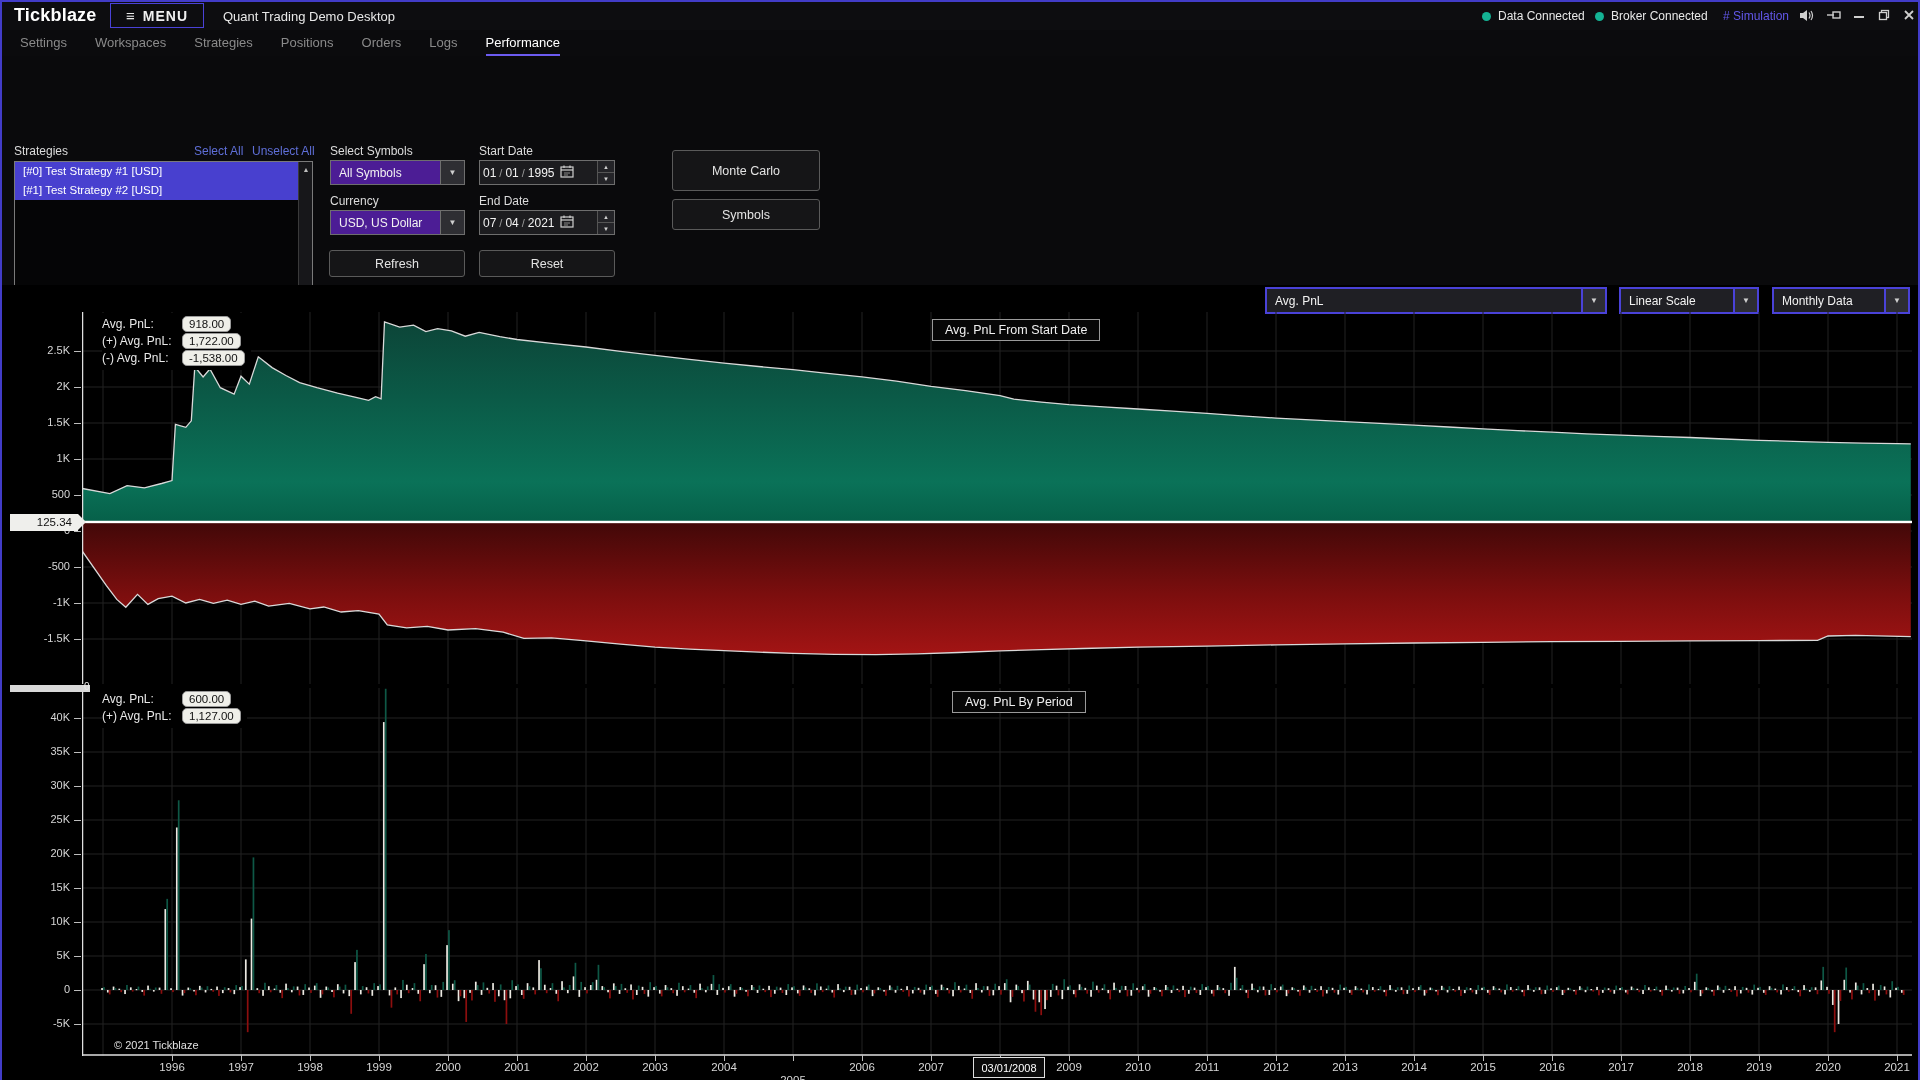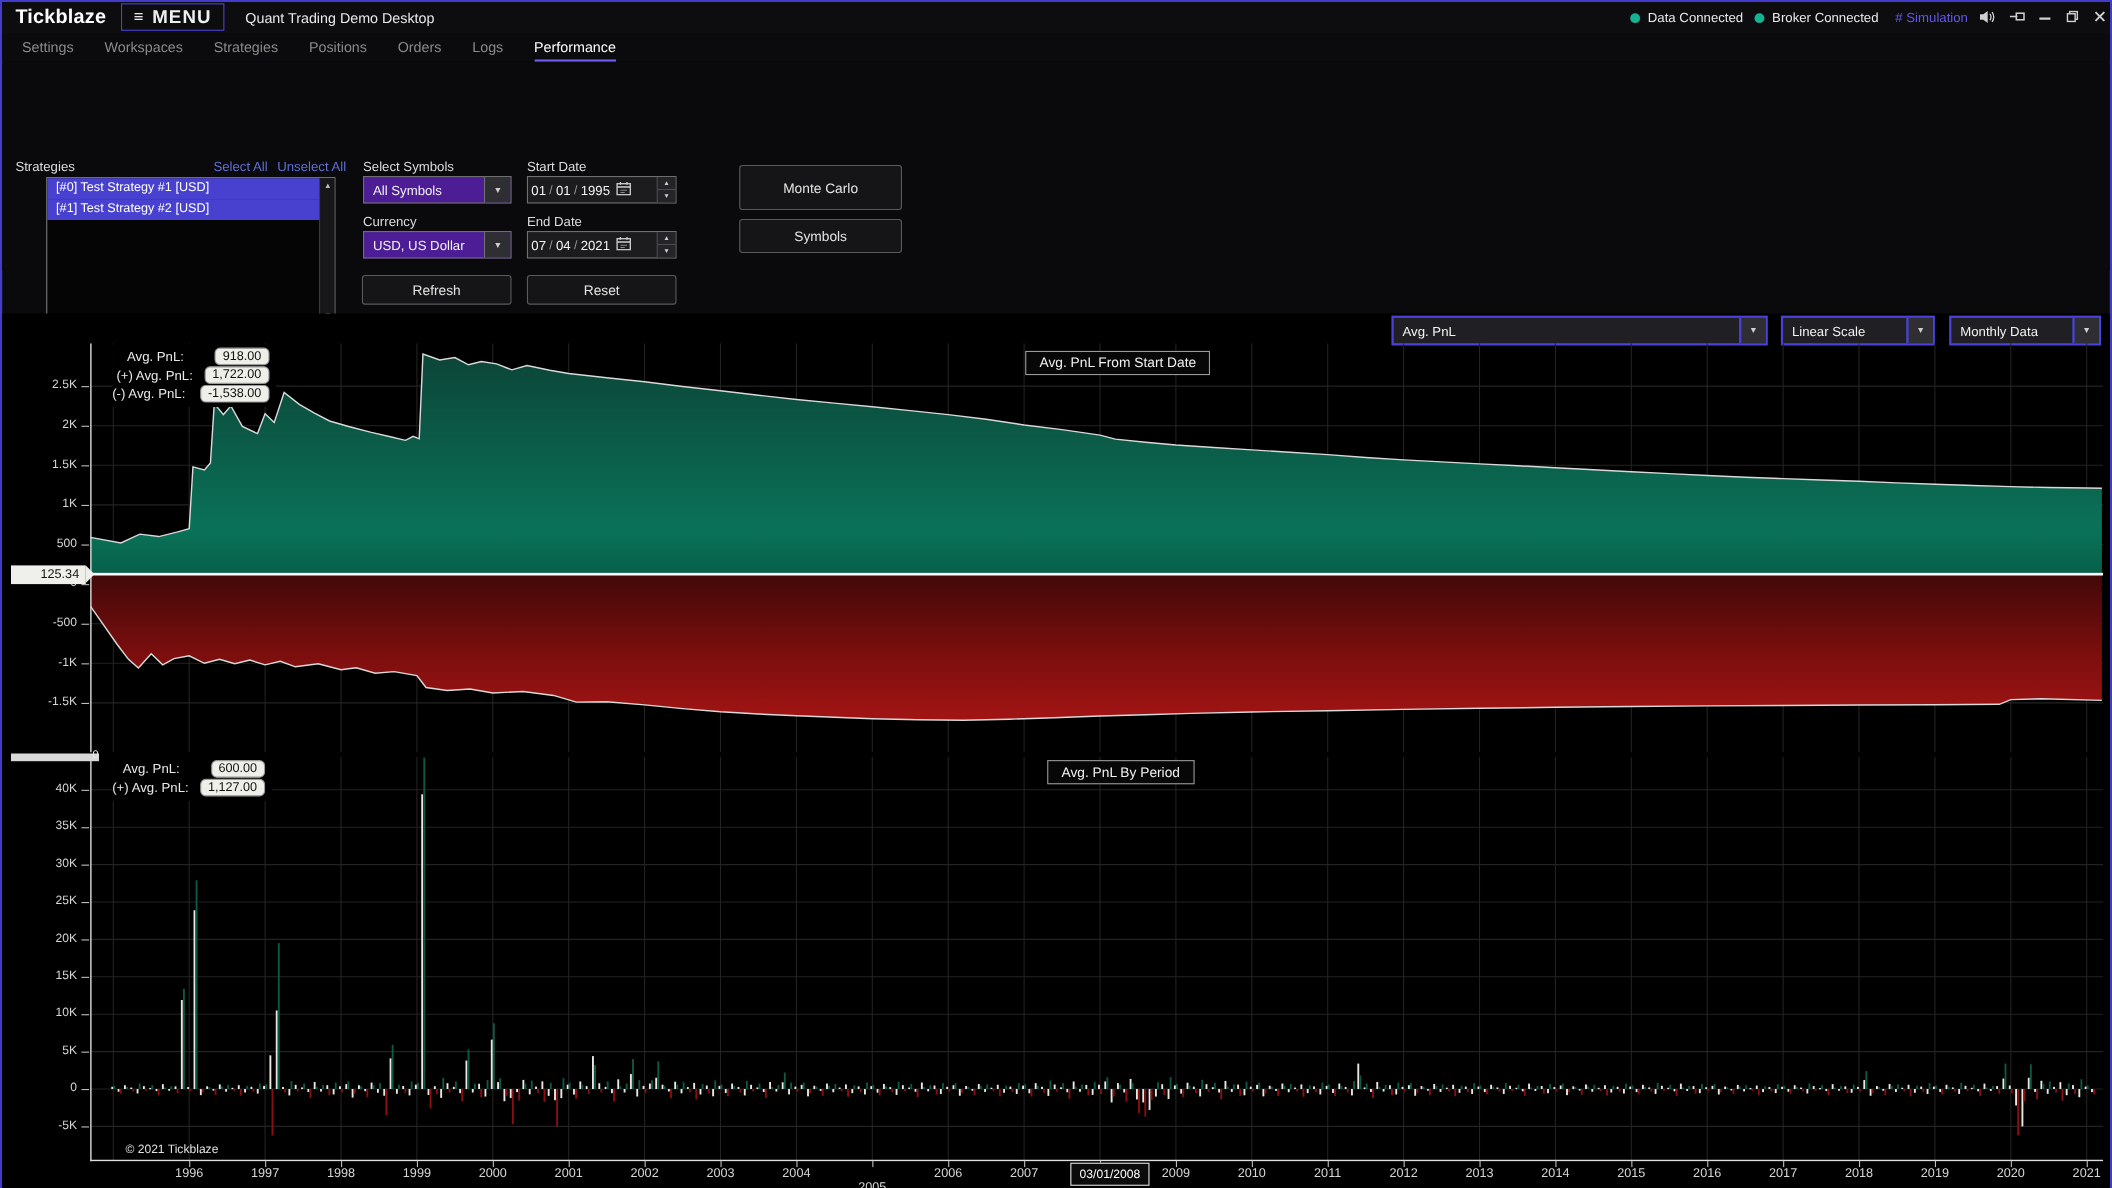--- a/index.html
+++ b/index.html
@@ -6,37 +6,37 @@
   html,body { width:1920px; height:1080px; overflow:hidden; background:#000;
     font-family:"Liberation Sans", sans-serif; color:#e8e8e8; }
   #win { position:absolute; inset:0; border:2px solid #423cc8; background:#0a0a0c; }
 
   
   #titlebar { position:absolute; left:0; top:0; width:100%; height:28px; background:#0d0d10; }
   #appname { position:absolute; left:12px; top:3px; font-size:18px; font-weight:bold; color:#fff; letter-spacing:.2px; }
   #menubtn { position:absolute; left:108px; top:1px; width:94px; height:25px; border:1px solid #4a42d8;
     display:flex; align-items:center; justify-content:center; gap:8px; background:#0d0d10; cursor:default; }
   #menubtn .bars { font-size:15px; color:#e8e8e8; line-height:1; }
-  #menubtn .lbl { font-size:17px; font-weight:bold; letter-spacing:1px; color:#f0f0f0; }
+  #menubtn .lbl { font-size:14px; font-weight:bold; letter-spacing:1px; color:#f0f0f0; }
   #doctitle { position:absolute; left:221px; top:7px; font-size:13px; color:#e8e8e8; }
   .statusgrp { position:absolute; top:7px; display:flex; align-items:center; gap:7px; font-size:12px; color:#e8e8e8; }
   .dot { width:9px; height:9px; border-radius:50%; background:#14b394; }
   #sim { position:absolute; top:7px; left:1721px; font-size:12px; color:#6257e8; }
   .winicon { position:absolute; top:5px; width:18px; height:16px; display:flex; align-items:center; justify-content:center; color:#cfcfcf; }
 
   
   #maintabs { position:absolute; left:0; top:28px; width:100%; height:26px; background:#0b0b0d; display:flex; align-items:flex-end; padding-left:18px; gap:28px; }
   .mtab { font-size:13px; color:#8a8a8a; padding-bottom:4px; border-bottom:2px solid transparent; cursor:default; }
   .mtab.active { color:#ffffff; border-bottom-color:#6c5bf0; }
 
   
   #filters { position:absolute; left:0; top:56px; width:100%; height:188px; background:#0a0a0c; }
   .flabel { position:absolute; font-size:12px; color:#dcdcdc; }
   .link { font-size:12px; color:#5f6fd8; }
-  #stratlist { position:absolute; left:12px; top:103px; width:263px; height:134px; background:#050506; border:1px solid #7a7a7a;margin-left:28px; }
+  #stratlist { position:absolute; left:12px; top:103px; width:299px; height:134px; background:#050506; border:1px solid #7a7a7a; }
   .stratitem { height:19px; line-height:19px; font-size:11.5px; padding-left:8px; color:#fff; width:calc(100% - 14px); }
   .stratitem.sel { background:#4840cf; }
   #stratscroll { position:absolute; right:0; top:0; width:14px; height:100%; background:#17171a; border-left:1px solid #3a3a3a; }
   .scrollarrow { position:absolute; left:0; width:14px; height:14px; font-size:7px; color:#bdbdbd; display:flex; align-items:center; justify-content:center; }
 
   .combo { position:absolute; height:25px; background:#4c1d95; border:1px solid #6e6e6e; display:flex; align-items:center; }
   .combo .val { flex:1; font-size:12px; color:#f2f2f2; padding-left:8px; white-space:nowrap; overflow:hidden; }
   .combo .arrowbox { width:24px; height:100%; border-left:1px solid #6e6e6e; background:#2e2e33; color:#cfcfcf;
     font-size:8px; display:flex; align-items:center; justify-content:center; }
   .combo.blue { border:2px solid #4a42d8; background:#1f1f24; }
@@ -67,21 +67,21 @@
   .ytickmark { position:absolute; width:7px; height:1px; background:#bdbdbd; }
   .xlab { position:absolute; font-size:11.5px; color:#d6d6d6; width:52px; text-align:center; }
   .xtickmark { position:absolute; width:1px; height:6px; background:#bdbdbd; }
 
   #marker125 { position:absolute; left:8px; top:512px; width:68px; height:17px; background:#efefec; color:#111;
     font-size:11.5px; text-align:right; padding-right:6px; line-height:17px; }
   #marker125:after { content:""; position:absolute; right:-8px; top:0; border-top:8.5px solid transparent;
     border-bottom:8.5px solid transparent; border-left:8px solid #efefec; }
 
   .legend { position:absolute; background:#000; padding:2px 6px 4px 0; }
-  .legrow { display:flex; align-items:center; height:17px;justify-content:flex-end; }
+  .legrow { display:flex; align-items:center; height:17px; }
   .legrow .ltxt { width:80px; font-size:12px; color:#e8e8e8; }
   .badge { background:#efefe9; border:1px solid #9a9a9a; border-radius:5px; color:#111; font-size:11.5px; padding:0 6px; line-height:14px; }
 
   .charttitle { position:absolute; border:1px solid #9a9a9a; background:rgba(8,8,8,.92); color:#f0f0f0;
     font-size:12.5px; padding:3px 12px; }
 
   #tooltipdate { position:absolute; left:971px; top:1055px; width:72px; height:21px; border:1px solid #e0e0e0;
     background:#0b0b0b; color:#fff; font-size:11px; display:flex; align-items:center; justify-content:center; }
 
   #splitstrip { position:absolute; left:8px; top:683px; width:80px; height:7px; background:#d9d9d9; }

